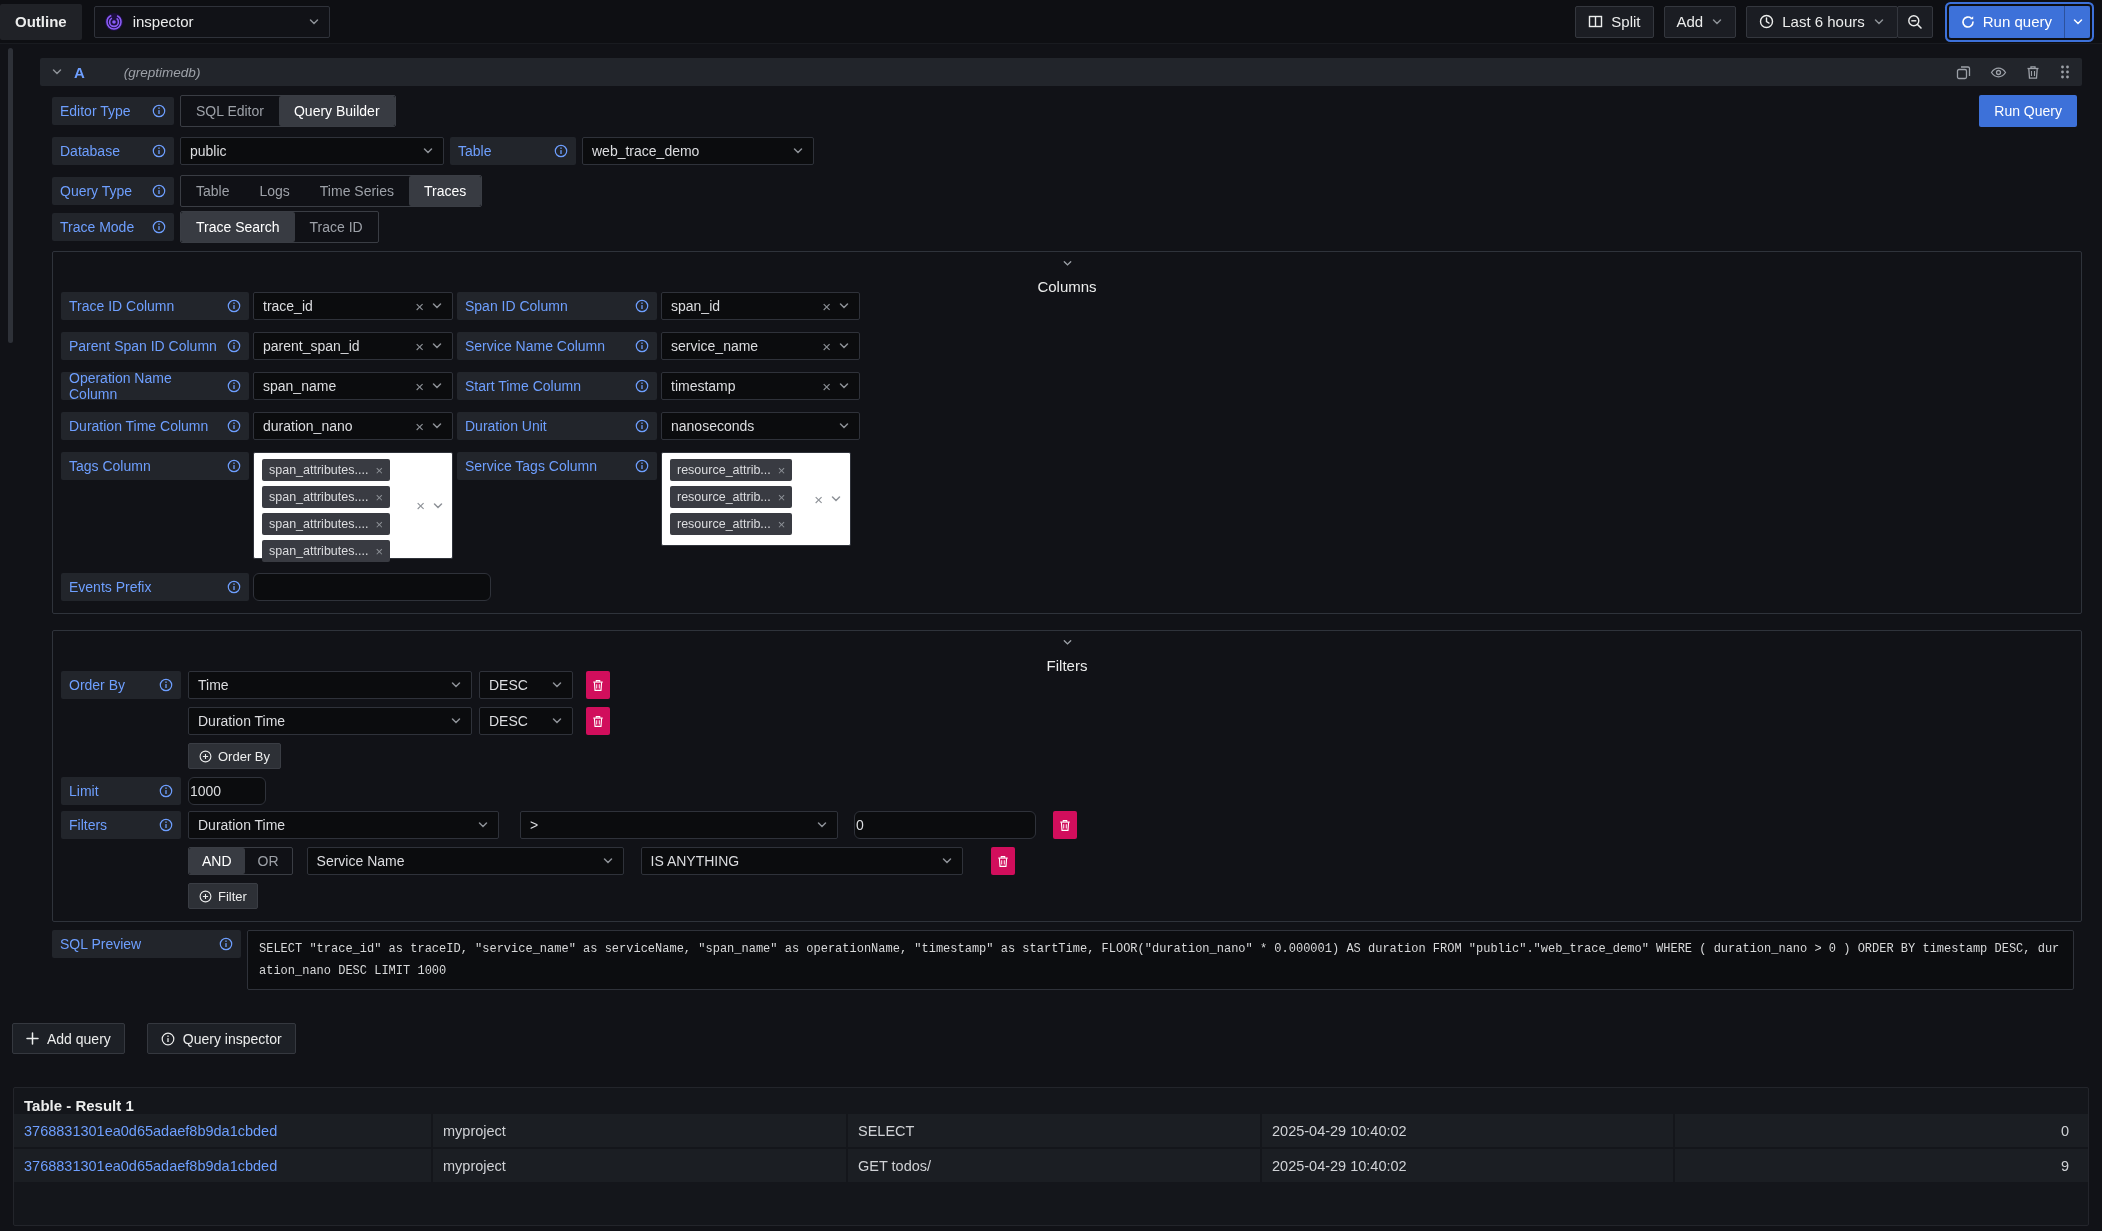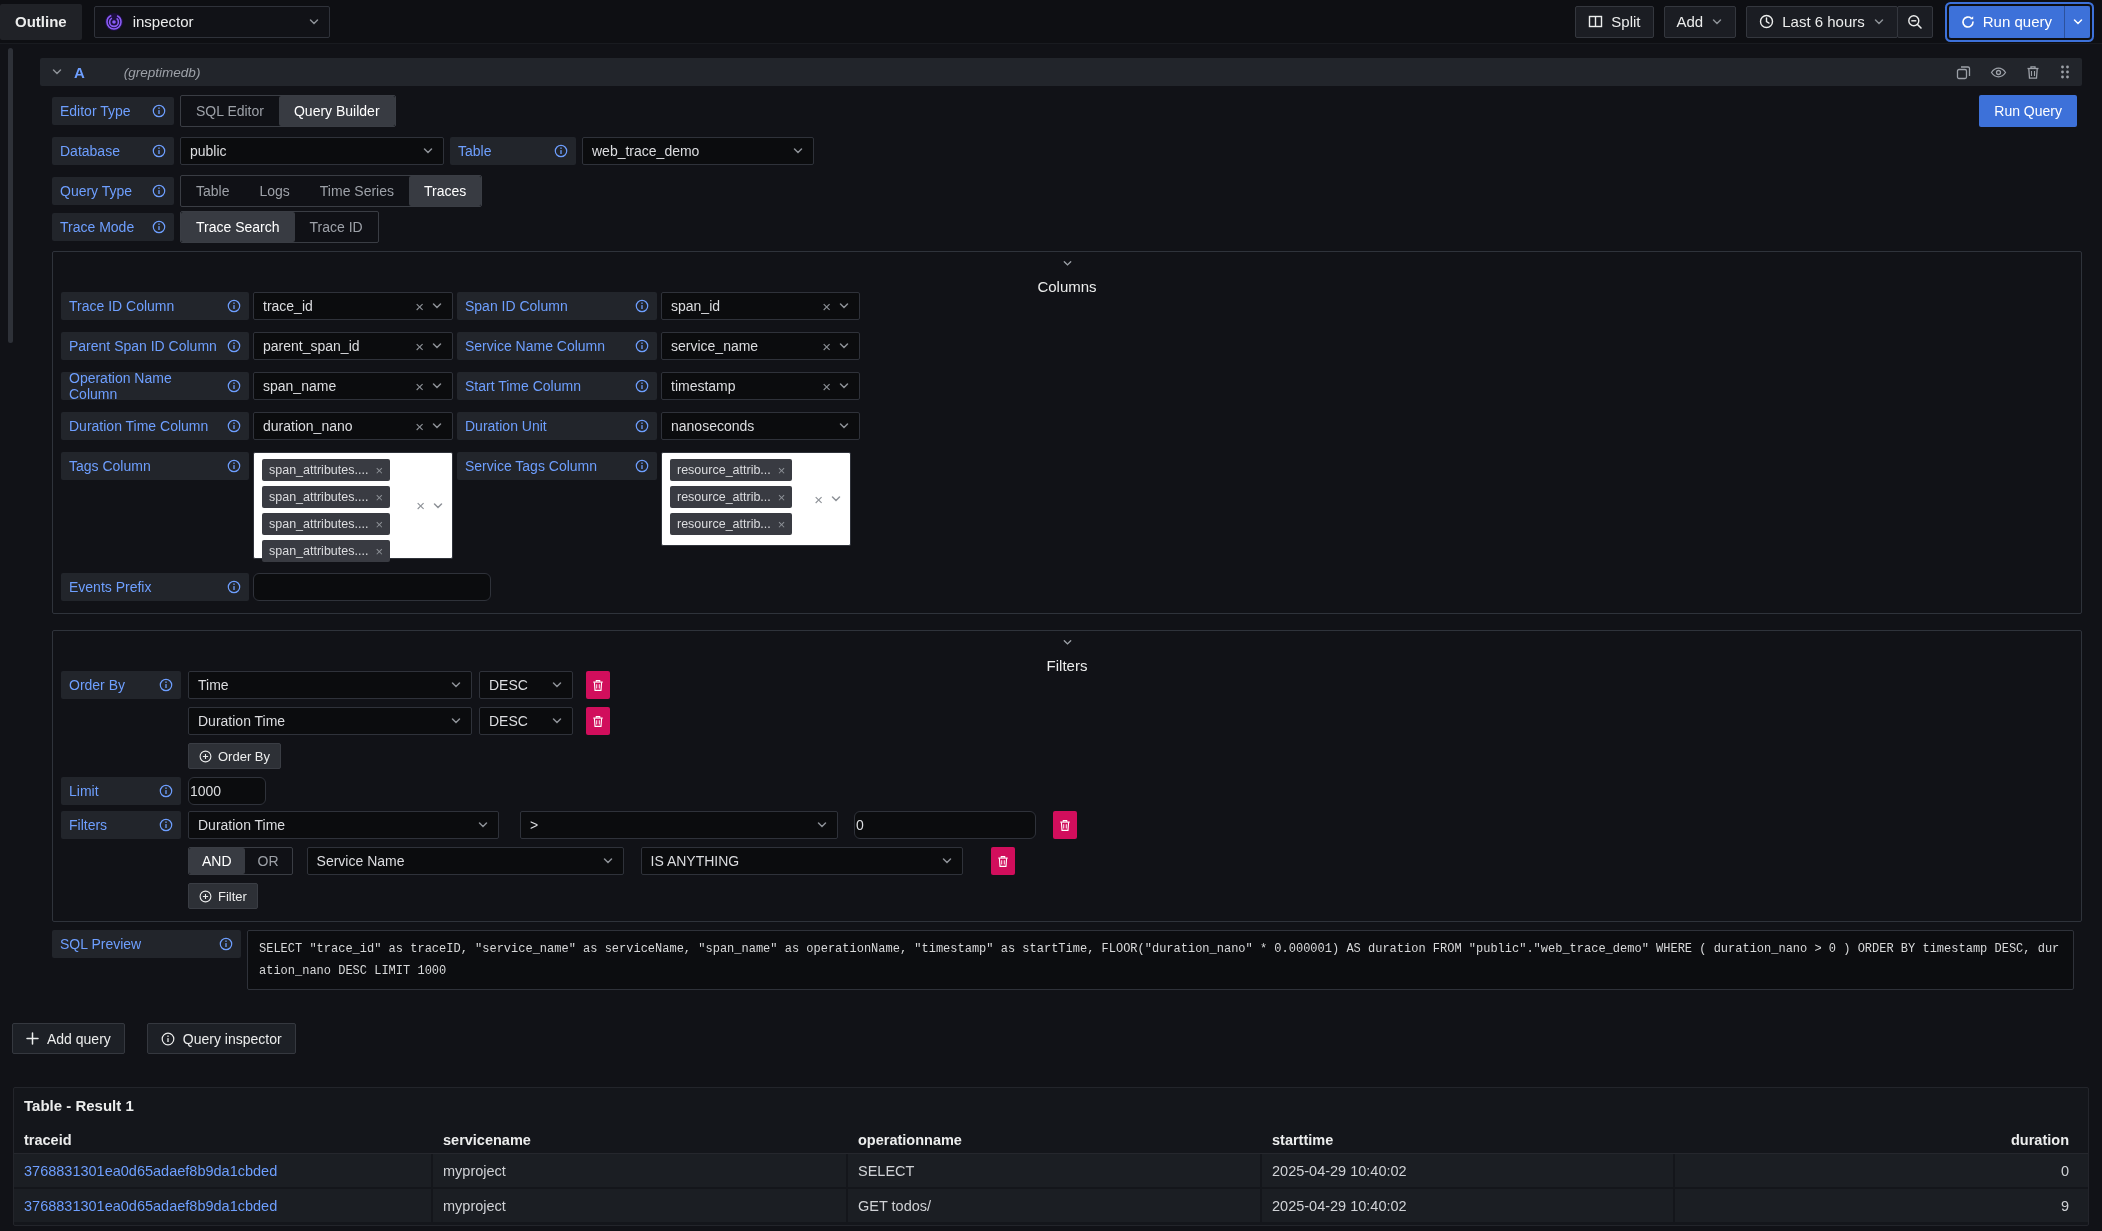--- a/index.html
+++ b/index.html
@@ -785,27 +785,20 @@
         <circle cx="7" cy="7" r="5.8" fill="none" stroke="#eceded" stroke-width="1.2"></circle>
         <rect x="6.35" y="6.1" width="1.3" height="3.9" fill="#eceded"></rect>
         <rect x="6.35" y="3.5" width="1.3" height="1.4" fill="#eceded"></rect>
       </svg>
     <span>Query inspector</span>
   </div>
 </div>
 
 <div class="panel">
   <div class="panel-title">Table - Result 1</div>
-  <div class="tgrid thead">
-    <div>traceid</div>
-    <div>servicename</div>
-    <div>operationname</div>
-    <div>starttime</div>
-    <div>duration</div>
-  </div>
   <div class="tgrid trow">
     <div>
         <span class="tlink">3768831301ea0d65adaef8b9da1cbded</span>
       </div>
     <div>myproject</div>
     <div>SELECT</div>
     <div>2025-04-29 10:40:02</div>
     <div>0</div>
   </div>
   <div class="tgrid trow">

